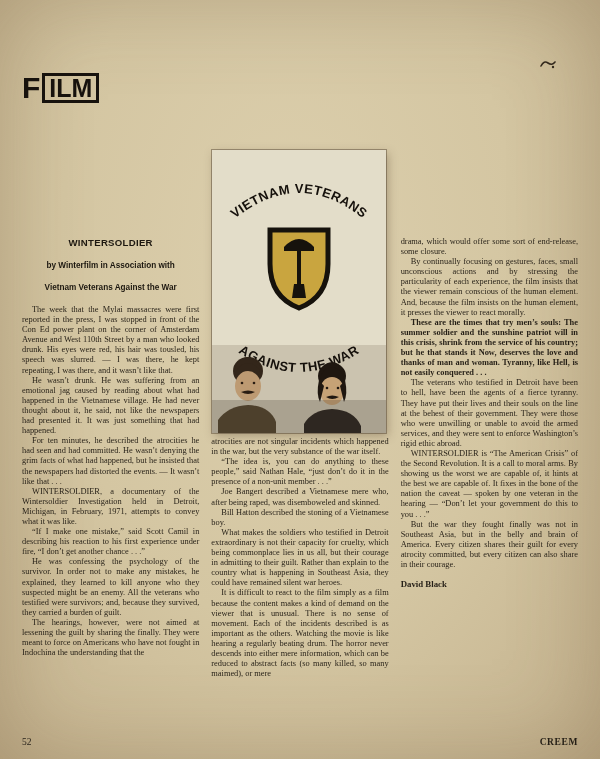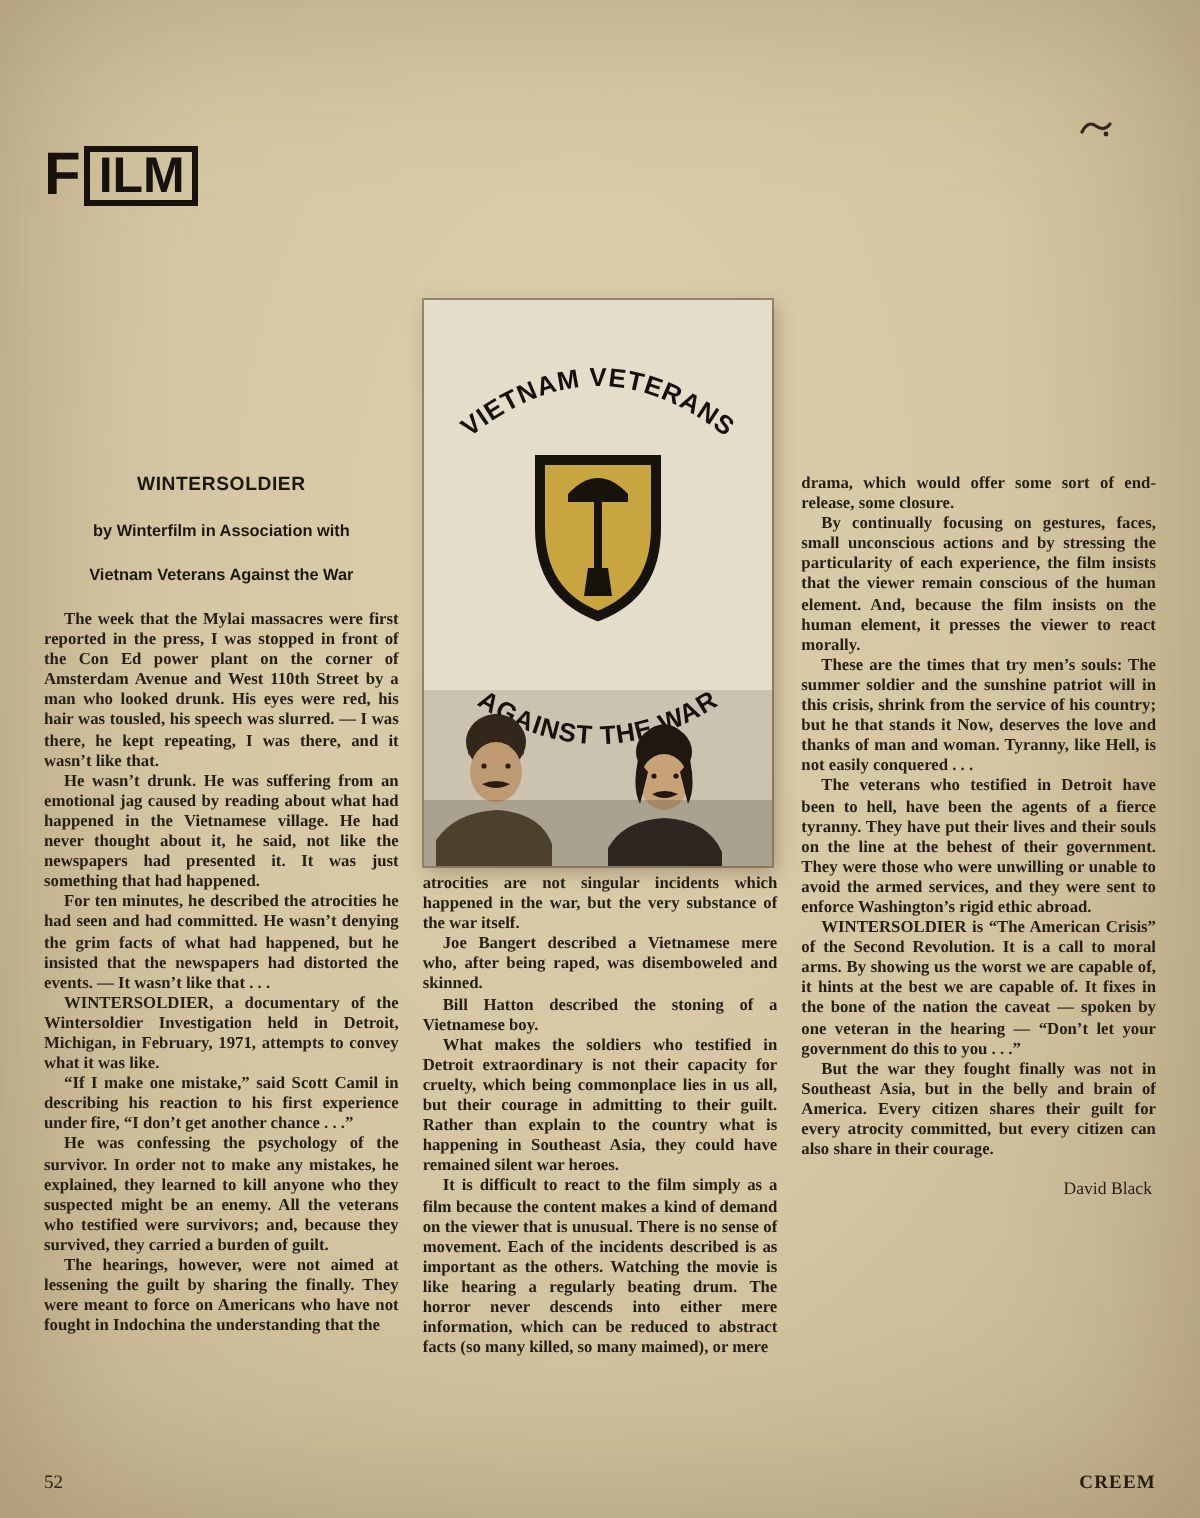--- a/index.html
+++ b/index.html
@@ -33,24 +33,24 @@
   
   .columns{position:absolute;top:237px;left:22px;right:22px;display:flex;gap:12px;}
   .col{flex:1;min-width:0;}
   .col-middle{padding-top:200px;}
   .heading{
     text-align:center;font-family:"Liberation Sans",sans-serif;font-weight:bold;
     margin-bottom:12px;color:#1d1810;
   }
   .heading .title{font-size:9.6px;line-height:12px;letter-spacing:.3px;}
   .heading .sub{font-size:8.2px;line-height:10px;margin-top:12px;}
-  .para{margin:0;font-size:8.4px;line-height:10.1px;text-align:justify;color:#251f16;font-weight:bold;}
+  .para{margin:0;font-size:8.4px;line-height:10.1px;text-align:justify;color:#251f16;}
   .para.indent{text-indent:10px;}
   .para.bold{font-weight:bold;}
-  .byline{margin-top:9px;text-align:right;font-weight:normal;font-size:8.8px;padding-right:2px;}
+  .byline{margin-top:9px;text-align:left;font-weight:bold;font-size:8.8px;padding-right:2px;}
   
   .page-number{position:absolute;left:22px;bottom:12px;font-size:9.5px;color:#2a241b;}
   .magazine{position:absolute;right:22px;bottom:12px;font-size:9.5px;font-weight:bold;letter-spacing:.6px;color:#241e15;}
 </style>
 </head>
 <body>
 
 <div class="page">
 
   <div class="film-logo">
@@ -129,20 +129,21 @@
           <p class="para indent">WINTERSOLDIER, a documentary of the Wintersoldier Investigation held in Detroit, Michigan, in February, 1971, attempts to convey what it was like.</p>
           <p class="para indent">“If I make one mistake,” said Scott Camil in describing his reaction to his first experience under fire, “I don’t get another chance . . .”</p>
           <p class="para indent">He was confessing the psychology of the survivor. In order not to make any mistakes, he explained, they learned to kill anyone who they suspected might be an enemy. All the veterans who testified were survivors; and, because they survived, they carried a burden of guilt.</p>
           <p class="para indent">The hearings, however, were not aimed at lessening the guilt by sharing the finally. They were meant to force on Americans who have not fought in Indochina the understanding that the</p>
         </div>
     </div>
 
     <div class="col col-middle">
       <div>
           <p class="para">atrocities are not singular incidents which happened in the war, but the very substance of the war itself.</p>
+          <p class="para indent">“The idea is, you can do anything to these people,” said Nathan Hale, “just don’t do it in the presence of a non-unit member . . .”</p>
           <p class="para indent">Joe Bangert described a Vietnamese mere who, after being raped, was disemboweled and skinned.</p>
           <p class="para indent">Bill Hatton described the stoning of a Vietnamese boy.</p>
           <p class="para indent">What makes the soldiers who testified in Detroit extraordinary is not their capacity for cruelty, which being commonplace lies in us all, but their courage in admitting to their guilt. Rather than explain to the country what is happening in Southeast Asia, they could have remained silent war heroes.</p>
           <p class="para indent">It is difficult to react to the film simply as a film because the content makes a kind of demand on the viewer that is unusual. There is no sense of movement. Each of the incidents described is as important as the others. Watching the movie is like hearing a regularly beating drum. The horror never descends into either mere information, which can be reduced to abstract facts (so many killed, so many maimed), or mere</p>
         </div>
     </div>
 
     <div class="col col-right">
       <div>
           <p class="para">drama, which would offer some sort of end-release, some closure.</p>

